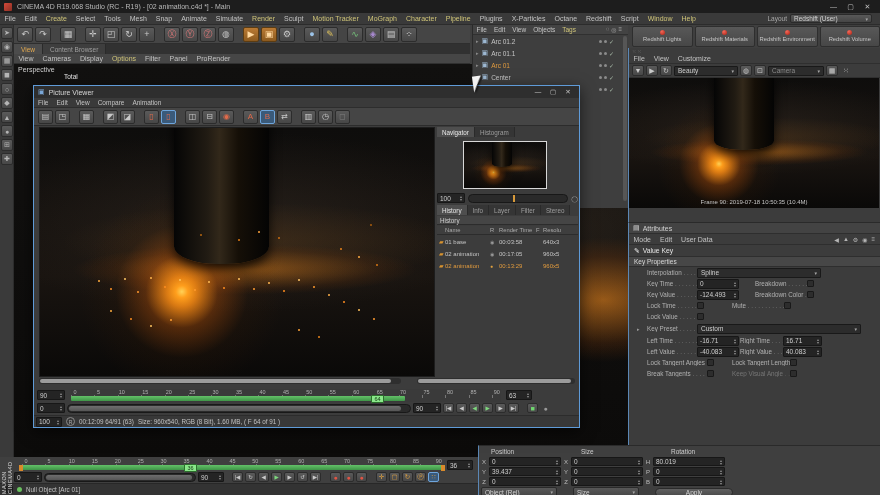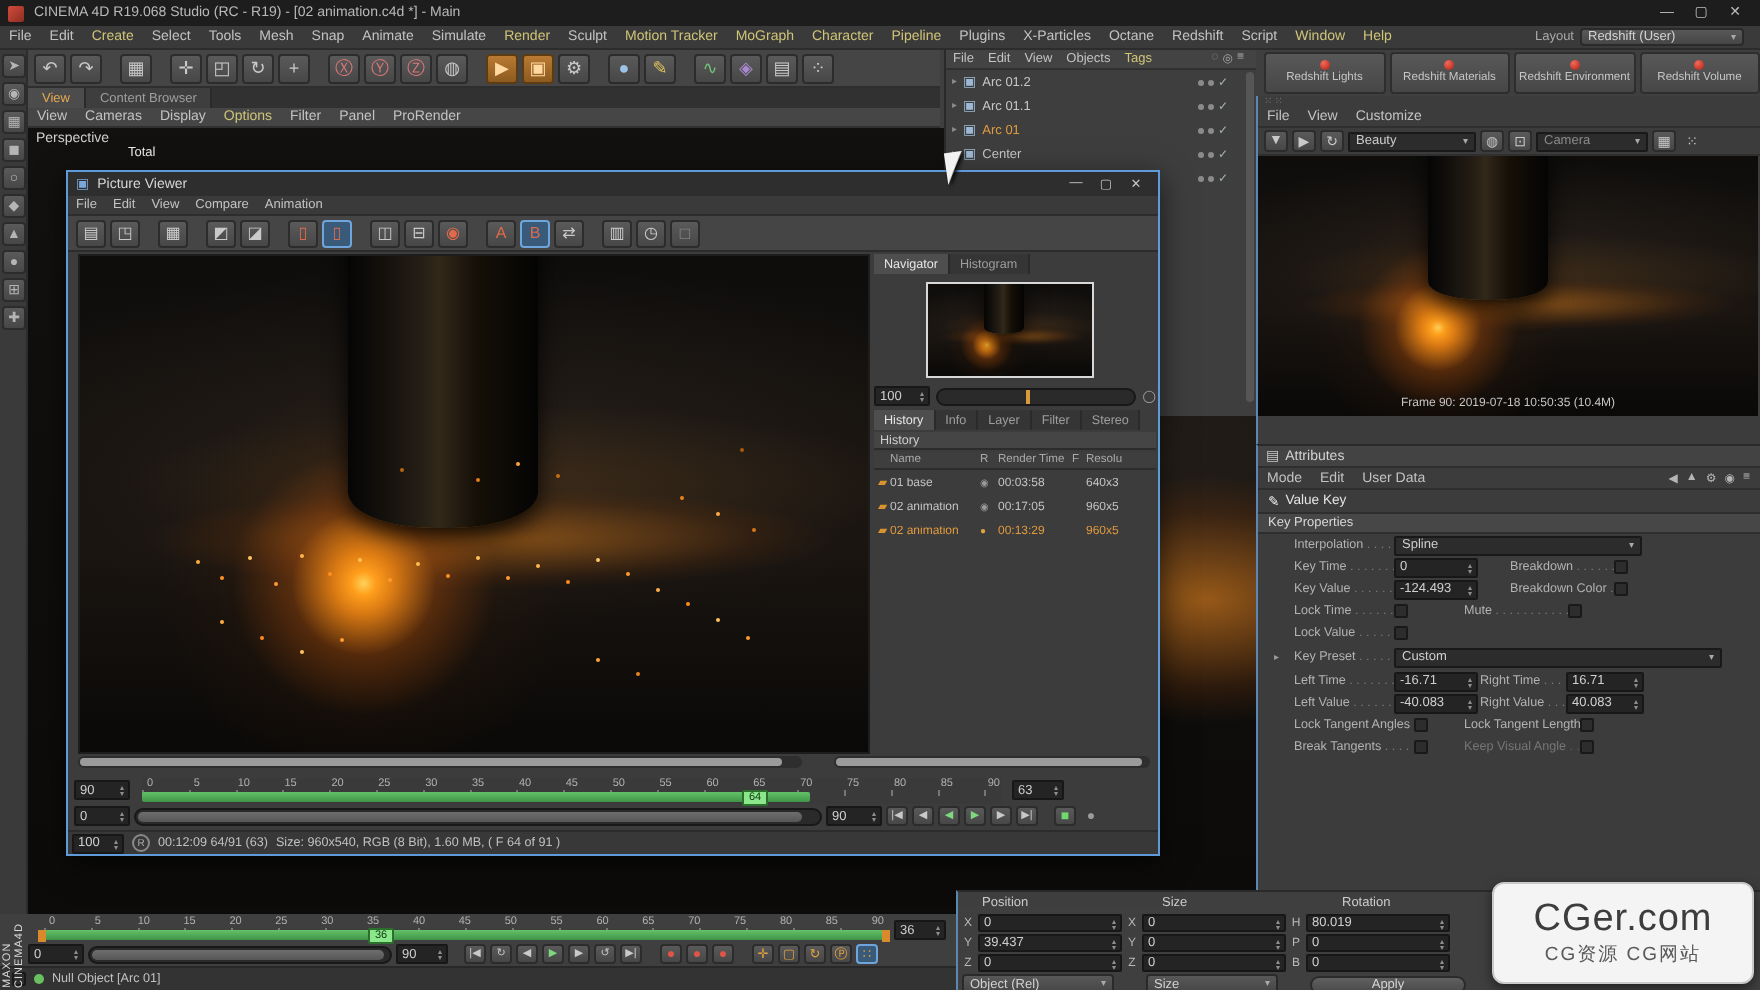--- a/index.html
+++ b/index.html
@@ -834,19 +834,15 @@
         <span class="ddl" style="width:66px">
             <span>Size</span>
             <span class="ar">▾</span>
           </span>
         <span style="width:12px"></span>
         <span class="btn" style="width:78px;height:9px">Apply</span>
       </div>
     </div>
   </div>
 
-  <div id="wm" class="abs">
-    <span class="l1">CGer.com</span>
-    <span class="l2">CG资源 CG网站</span>
-  </div>
 
   <div id="cursor" class="abs"></div>
 </div>
 
 </body></html>

